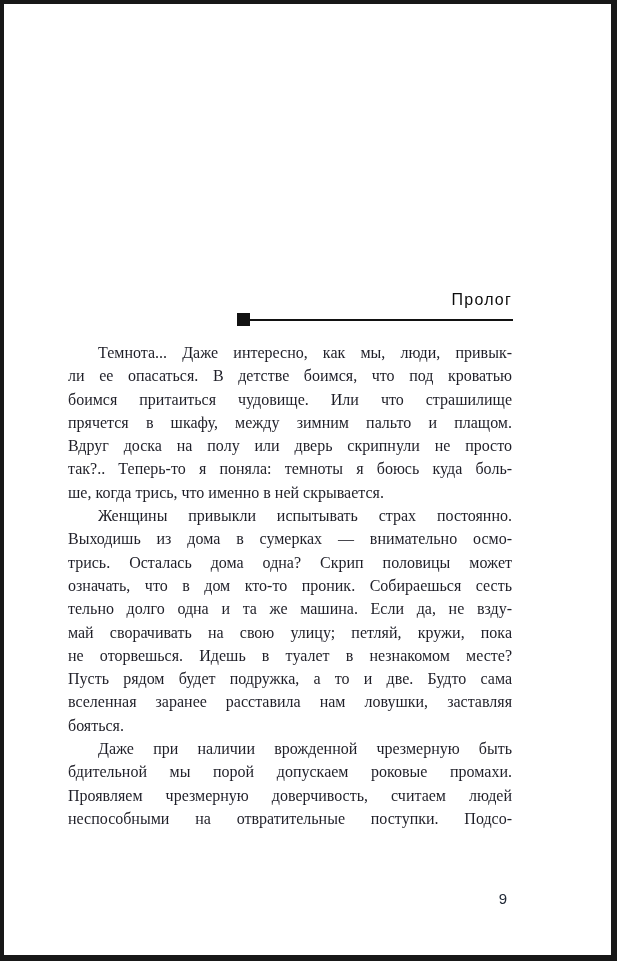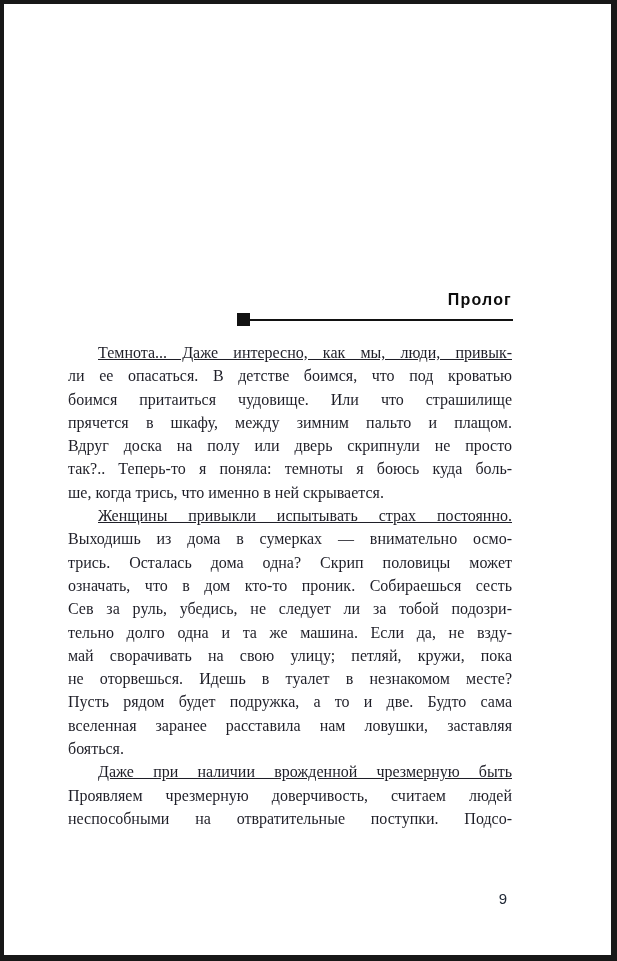--- a/index.html
+++ b/index.html
@@ -20,21 +20,21 @@
     font-family: "Liberation Serif", "DejaVu Serif", serif;
   }
   .chapter-title {
     position: absolute;
     top: 288px;
     right: 99px;
     margin: 0;
     font-family: "Liberation Sans", "DejaVu Sans", sans-serif;
     font-size: 16px;
     line-height: 16px;
-    font-weight: bold;
+    font-weight: normal;
     letter-spacing: 1.2px;
     color: var(--heading-ink, #0c0c0c);
   }
   .rule {
     position: absolute;
     top: 309px;
     left: 233px;
     width: 276px;
     height: 13px;
     display: flex;
@@ -59,21 +59,21 @@
     font-size: 16px;
     line-height: 23.3px;
     color: var(--ink, #1f1f28);
   }
   .paragraph { margin: 0; }
   .line {
     text-align: justify;
     text-align-last: justify;
     white-space: normal;
   }
-  .line.first-line { text-indent: 30px; text-decoration: underline; }
+  .line.first-line { text-indent: 30px; }
   .line.last-line { text-align-last: left; }
   .page-number {
     position: absolute;
     top: 887px;
     right: 104px;
     font-family: "Liberation Sans", "DejaVu Sans", sans-serif;
     font-size: 15px;
     line-height: 15px;
     color: var(--page-number-ink, #1e2634);
   }
@@ -98,30 +98,30 @@
         <div class="line">прячется в шкафу, между зимним пальто и плащом.</div>
         <div class="line">Вдруг доска на полу или дверь скрипнули не просто</div>
         <div class="line">так?.. Теперь-то я поняла: темноты я боюсь куда боль-</div>
         <div class="line last-line">ше, когда трись, что именно в ней скрывается.</div>
       </div>
       <div class="paragraph">
         <div class="line first-line">Женщины привыкли испытывать страх постоянно.</div>
         <div class="line">Выходишь из дома в сумерках — внимательно осмо-</div>
         <div class="line">трись. Осталась дома одна? Скрип половицы может</div>
         <div class="line">означать, что в дом кто-то проник. Собираешься сесть</div>
-        <div class="line">Сев за руль, убедись, не следует ли за тобой подозри-</div>
         <div class="line">тельно долго одна и та же машина. Если да, не взду-</div>
         <div class="line">май сворачивать на свою улицу; петляй, кружи, пока</div>
         <div class="line">не оторвешься. Идешь в туалет в незнакомом месте?</div>
         <div class="line">Пусть рядом будет подружка, а то и две. Будто сама</div>
         <div class="line">вселенная заранее расставила нам ловушки, заставляя</div>
         <div class="line last-line">бояться.</div>
       </div>
       <div class="paragraph">
         <div class="line first-line">Даже при наличии врожденной чрезмерную быть</div>
+        <div class="line">бдительной мы порой допускаем роковые промахи.</div>
         <div class="line">Проявляем чрезмерную доверчивость, считаем людей</div>
         <div class="line">неспособными на отвратительные поступки. Подсо-</div>
       </div>
     </div>
 
   <div class="page-number">9</div>
 
 </div>
 
 </body></html>

